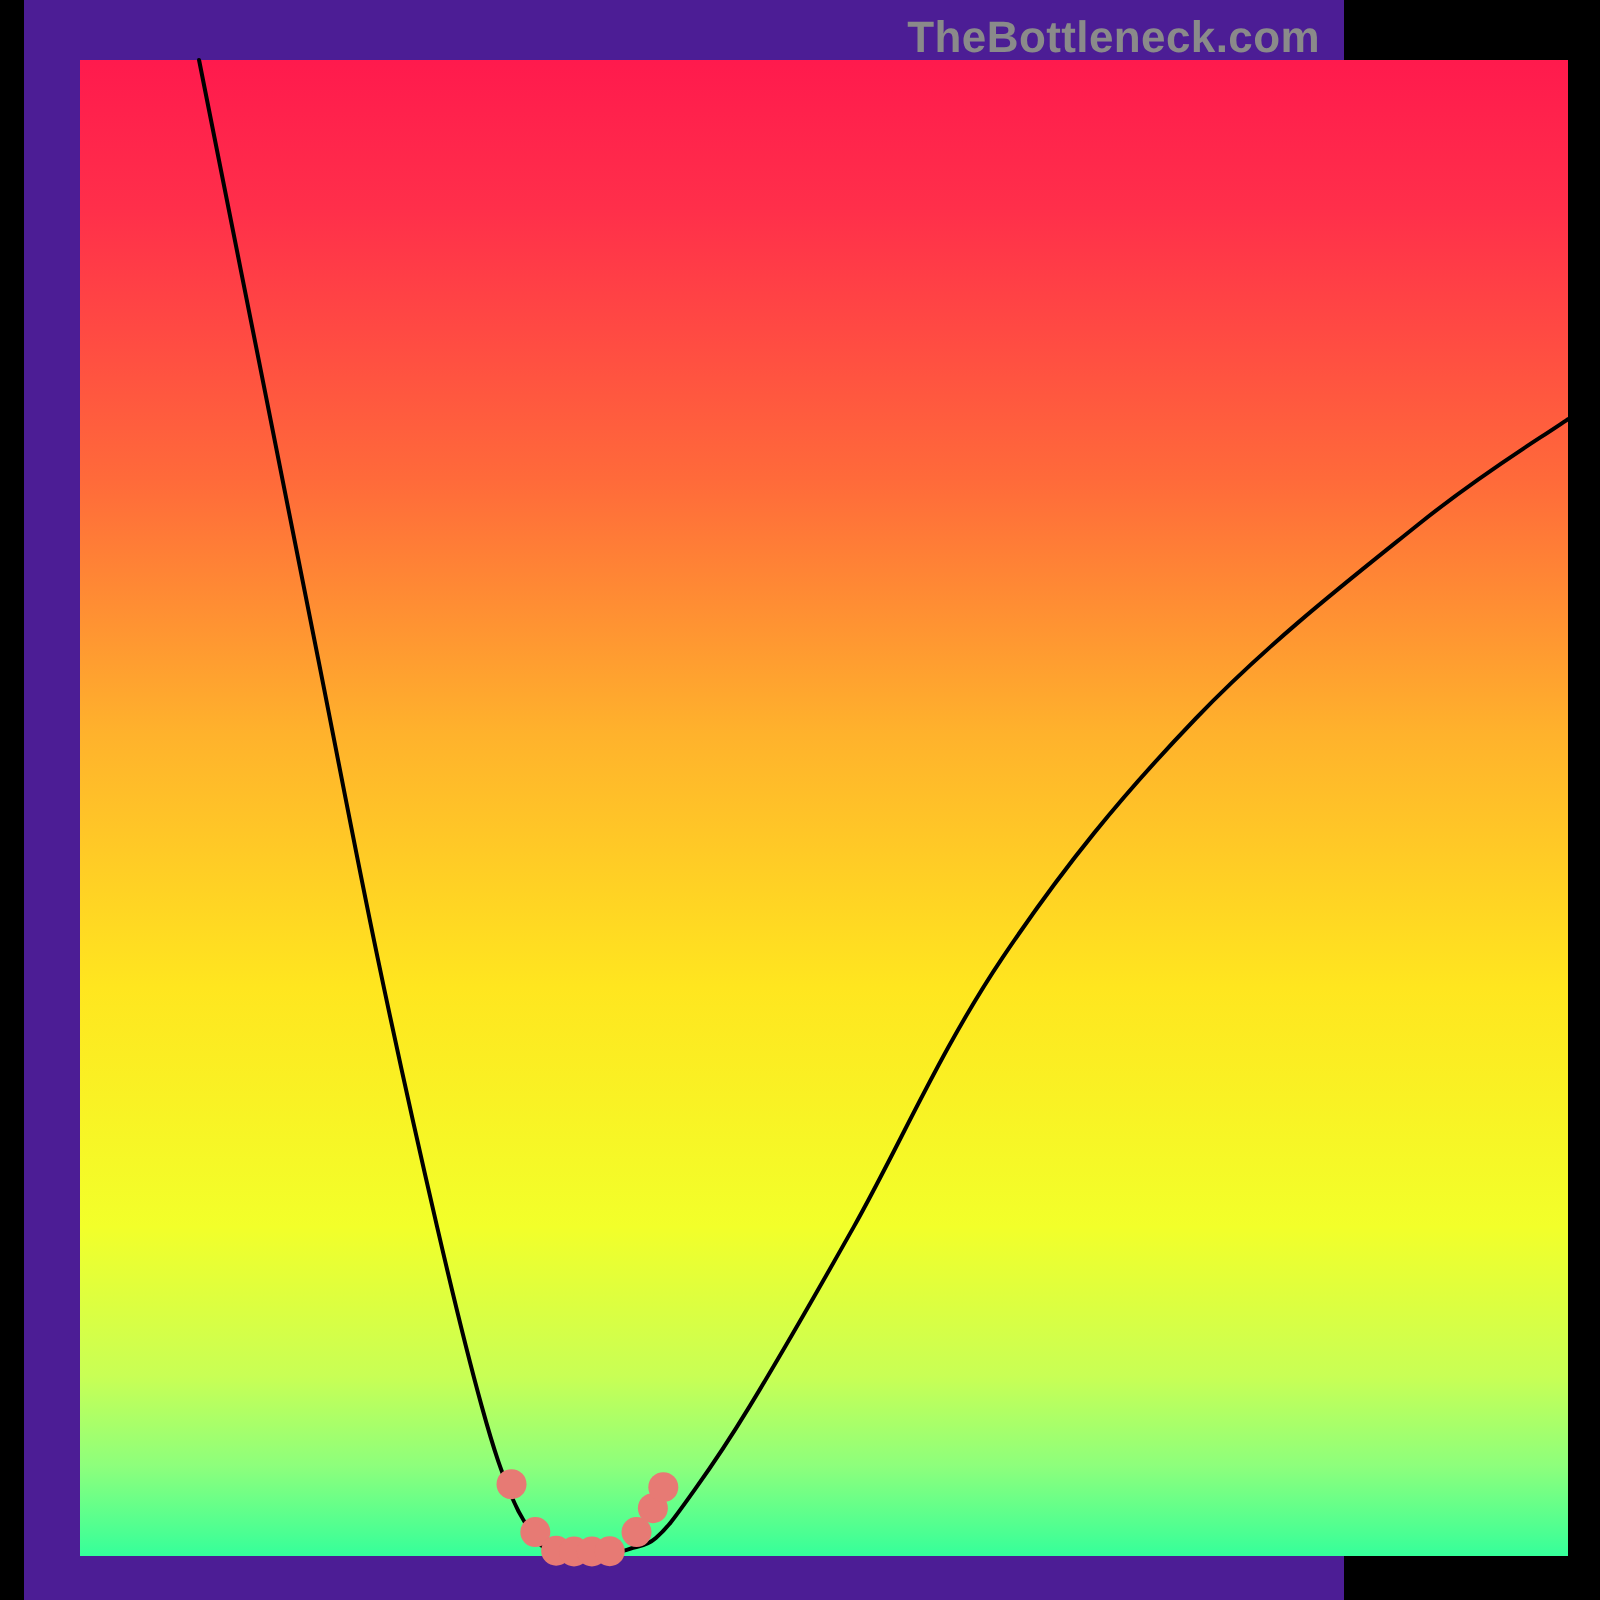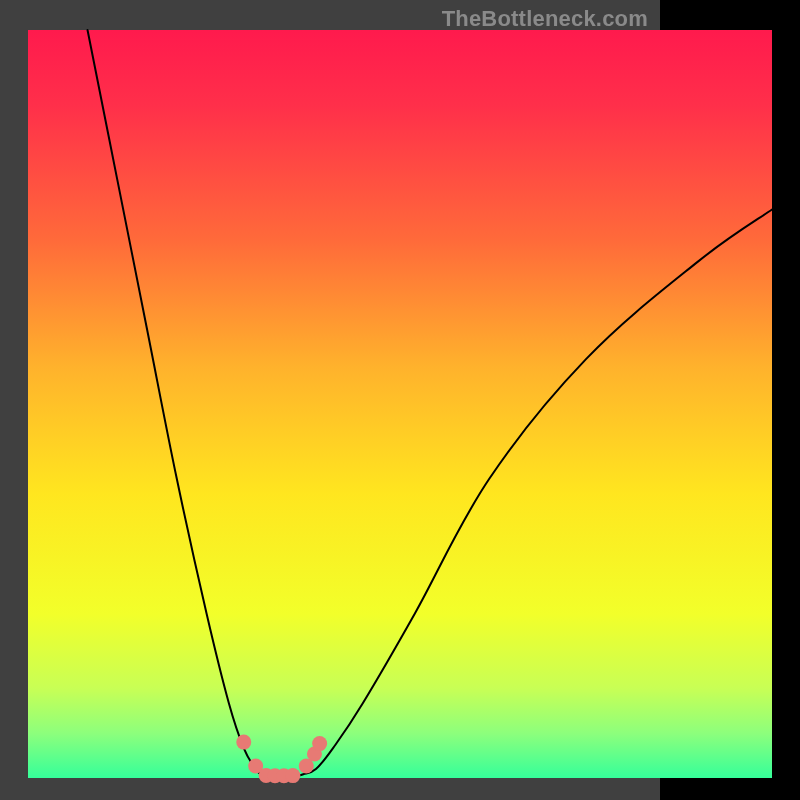--- a/index.html
+++ b/index.html
@@ -5,25 +5,25 @@
   html, body {
     margin: 0;
     padding: 0;
     width: 800px;
     height: 800px;
     background: #000;
     overflow: hidden;
   }
   .frame {
     position: absolute;
-    left: 0;
+    left: 12px;
     top: 0;
     width: 660px;
     height: 800px;
-    background: #404040;
+    background: #4c1d95;
   }
   .watermark {
     position: absolute;
     top: 6px;
     right: 12px;
     font-family: Arial, Helvetica, sans-serif;
     font-size: 22px;
     font-weight: 600;
     color: #8a8a8a;
     letter-spacing: 0.2px;

